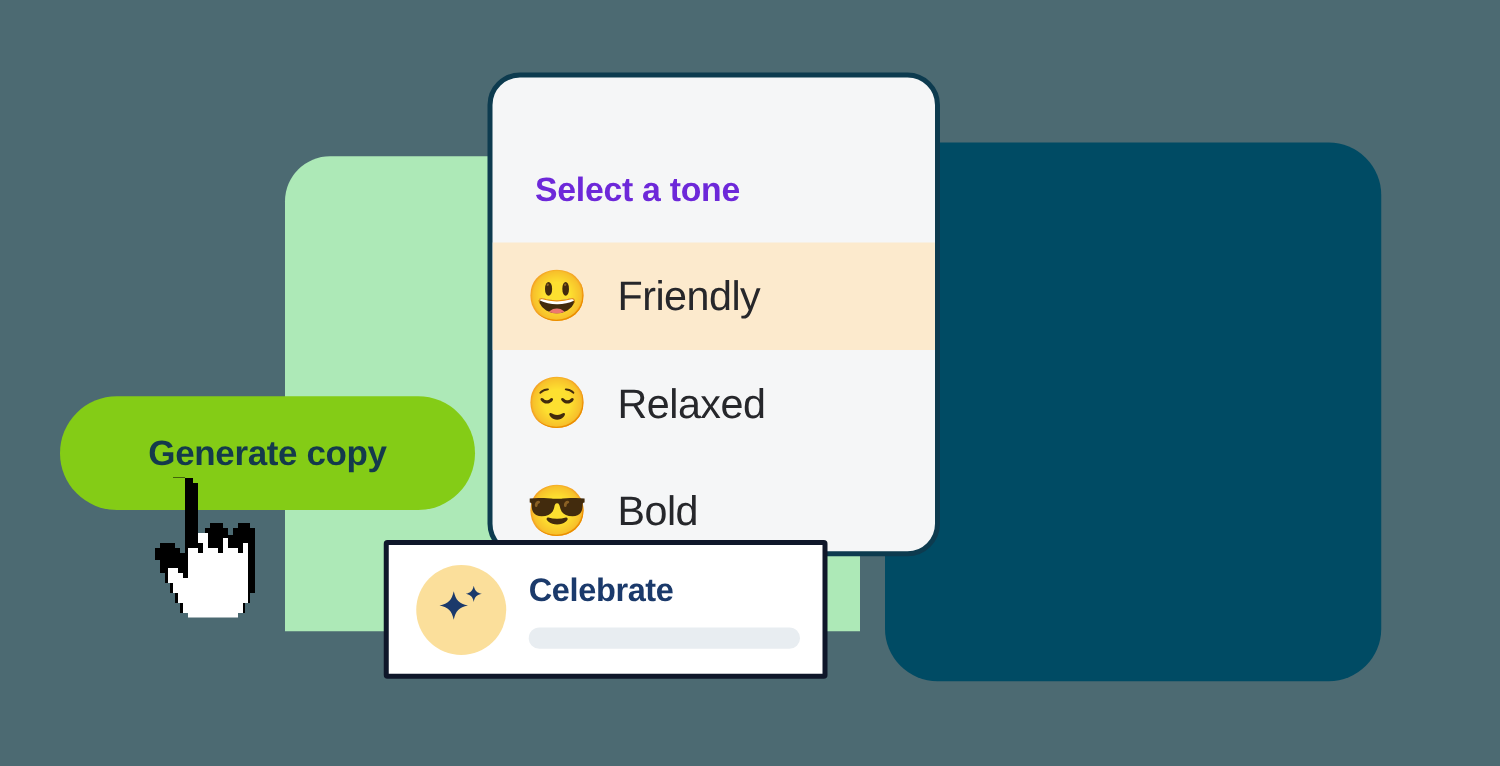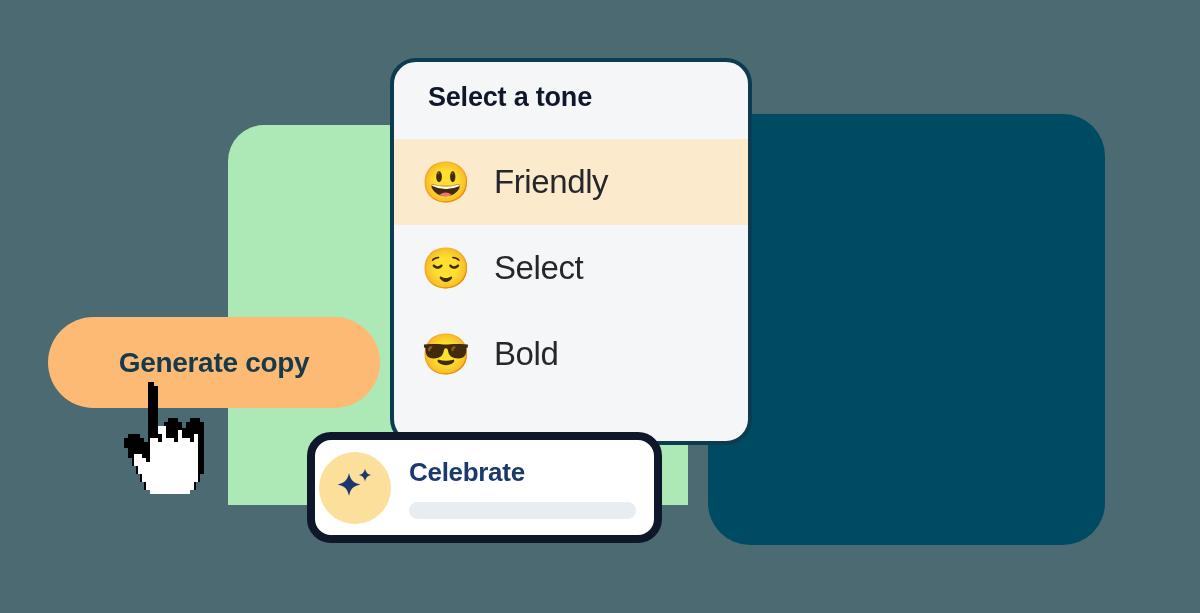--- a/index.html
+++ b/index.html
@@ -52,21 +52,21 @@
   }
   #ai-chip svg { display: block; width: 100%; height: 100%; }
 
   
   #generate-copy-button {
     position: absolute;
     left: 48px;
     top: 317px;
     width: 332px;
     height: 91px;
-    background: #fdba74;
+    background: #84cc16;
     border-radius: 46px;
     display: flex;
     align-items: center;
     justify-content: center;
     cursor: pointer;
   }
   #generate-copy-button .label {
     color: #143a4c;
     font-size: 28px;
     font-weight: bold;
@@ -92,25 +92,26 @@
     top: 58px;
     width: 362px;
     height: 387px;
     background: #f5f6f7;
     border: 4px solid #0d3b4f;
     border-radius: 26px;
     box-sizing: border-box;
     overflow: hidden;
   }
   #tone-card-title {
-    color: #0f172a;
+    color: #6d28d9;
     font-size: 27px;
     font-weight: bold;
     letter-spacing: -0.2px;
-    padding: 20px 0 0 34px;
+    padding: 39px 0 0 34px;
+    margin-top: 36px;
   }
   .tone-list {
     margin-top: 26px;
   }
   .tone-row {
     display: flex;
     align-items: center;
     height: 86px;
     padding-left: 24px;
     box-sizing: border-box;
@@ -135,26 +136,26 @@
   }
 
   
   #celebrate-card {
     position: absolute;
     left: 307px;
     top: 432px;
     width: 355px;
     height: 111px;
     background: #ffffff;
-    border: 8px solid #0f172a;
-    border-radius: 24px;
+    border: 4px solid #0f172a;
+    border-radius: 3px;
     box-sizing: border-box;
     display: flex;
     align-items: center;
-    padding-left: 4px;
+    padding-left: 22px;
   }
   #celebrate-icon-wrap {
     width: 72px;
     height: 72px;
     border-radius: 50%;
     background: #fbdf9b;
     flex: none;
     display: flex;
     align-items: center;
     justify-content: center;
@@ -212,21 +213,21 @@
     <div id="tone-card-title">Select a tone</div>
     <div class="tone-list">
 
       <div class="tone-row selected">
         <span class="tone-emoji">😃</span>
         <span class="tone-label">Friendly</span>
       </div>
 
       <div class="tone-row">
         <span class="tone-emoji">😌</span>
-        <span class="tone-label">Select</span>
+        <span class="tone-label">Relaxed</span>
       </div>
 
       <div class="tone-row">
         <span class="tone-emoji">😎</span>
         <span class="tone-label">Bold</span>
       </div>
 
     </div>
   </div>
 

